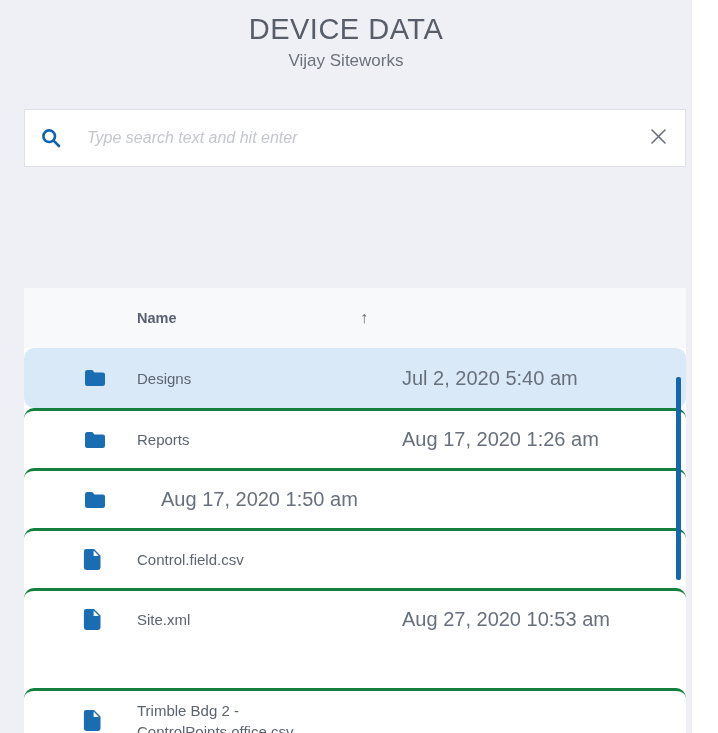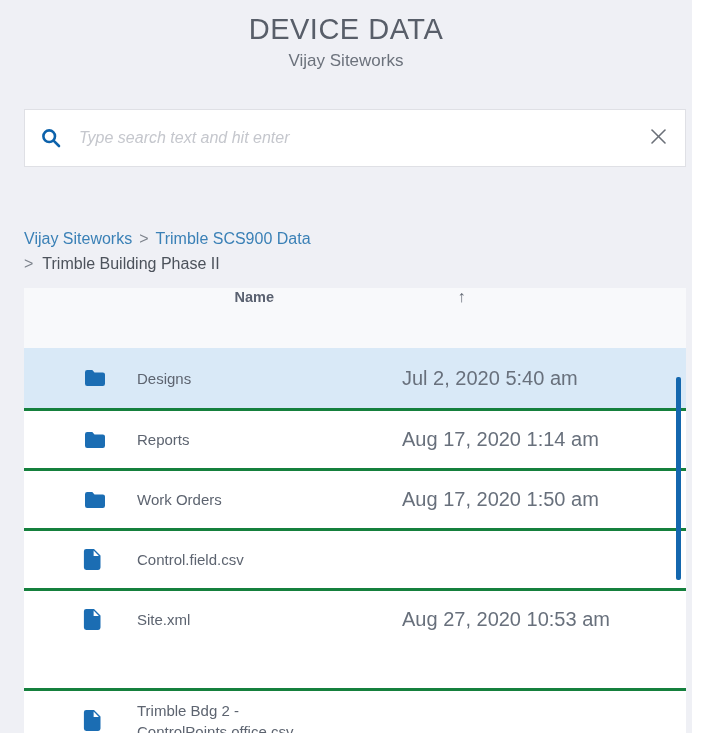--- a/index.html
+++ b/index.html
@@ -51,21 +51,21 @@
     display: flex;
     align-items: center;
     justify-content: center;
     flex: 0 0 auto;
   }
   .search-input {
     flex: 1;
     border: none;
     outline: none;
     background: transparent;
-    margin-left: 14px;
+    margin-left: 22px;
     font-size: 16px;
     color: #555b64;
     font-family: "Liberation Sans", sans-serif;
   }
   .search-input::placeholder {
     font-style: italic;
     color: #c5c7cd;
     opacity: 1;
   }
   .search-clear {
@@ -114,21 +114,20 @@
     background: #ffffff;
   }
   .thead {
     height: 60px;
     background: #f8f9fb;
     display: flex;
     align-items: center;
     font-size: 14.5px;
     font-weight: bold;
     color: #5a6170;
-    flex-direction: column;
   }
   .thead .h-spacer { width: 113px; flex: 0 0 auto; }
   .h-name {
     width: 241px;
     box-sizing: border-box;
     padding-right: 10px;
     display: flex;
     align-items: center;
     justify-content: space-between;
     cursor: pointer;
@@ -144,20 +143,21 @@
     padding-left: 24px;
     cursor: pointer;
   }
   .tbody .trow {
     height: 60px;
     box-sizing: border-box;
     display: flex;
     align-items: center;
     background: #ffffff;
     cursor: pointer;
+    border-radius: 10px;
   }
   .tbody .trow + .trow { border-top: 3px solid #15803d; }
   .tbody .trow:last-child { height: 62px; margin-top: 40px; }
   .tbody .trow.selected { background: #d9e9f7; }
   .cell-icon {
     width: 113px;
     flex: 0 0 auto;
     box-sizing: border-box;
     padding-left: 59px;
     display: flex;
@@ -210,28 +210,20 @@
     <button class="search-clear">
       <span>
         <svg width="17" height="17" viewBox="0 0 17 17" stroke="#6b7078" stroke-width="1.6" stroke-linecap="round">
           <line x1="2" y1="2" x2="15" y2="15"></line>
           <line x1="15" y1="2" x2="2" y2="15"></line>
         </svg>
       </span>
     </button>
   </div>
 
-  <div class="breadcrumb">
-    <div>
-      <a style="color: rgb(58, 128, 182);">Vijay Siteworks</a><span class="crumb-sep">&gt;</span><a style="color: rgb(58, 128, 182);">Trimble SCS900 Data</a>
-    </div>
-    <div>
-      <span class="crumb-sep lead">&gt;</span><span class="crumb-current">Trimble Building Phase II</span>
-    </div>
-  </div>
 
   <div class="file-table">
     <div class="thead">
       <div class="h-spacer"></div>
       <div class="h-name">
         <span>Name</span>
         <span class="sort-arrow">↑</span>
       </div>
     </div>
     <div class="tbody">
@@ -244,29 +236,28 @@
           <div class="cell-name">Designs</div>
           <div class="cell-date">Jul 2, 2020 5:40 am</div>
         </div>
         <div class="trow">
           <div class="cell-icon">
             <svg width="24" height="20" viewBox="0 0 24 20">
               <path fill="#1b6db3" d="M2 4.2 A2.2 2.2 0 0 1 4.2 2 H9.3 L11.5 4.4 H19.8 A2.2 2.2 0 0 1 22 6.6 V15.8 A2.2 2.2 0 0 1 19.8 18 H4.2 A2.2 2.2 0 0 1 2 15.8 Z"></path>
             </svg>
           </div>
           <div class="cell-name">Reports</div>
-          <div class="cell-date">Aug 17, 2020 1:14 am</div>
+          <div class="cell-date">Aug 17, 2020 1:26 am</div>
         </div>
         <div class="trow">
           <div class="cell-icon">
             <svg width="24" height="20" viewBox="0 0 24 20">
               <path fill="#1b6db3" d="M2 4.2 A2.2 2.2 0 0 1 4.2 2 H9.3 L11.5 4.4 H19.8 A2.2 2.2 0 0 1 22 6.6 V15.8 A2.2 2.2 0 0 1 19.8 18 H4.2 A2.2 2.2 0 0 1 2 15.8 Z"></path>
             </svg>
           </div>
-          <div class="cell-name">Work Orders</div>
           <div class="cell-date">Aug 17, 2020 1:50 am</div>
         </div>
         <div class="trow">
           <div class="cell-icon">
             <svg width="19" height="23" viewBox="0 0 19 23">
               <path fill="#1b6db3" d="M3.2 1 H11 L17.5 7.5 V19.6 A2.3 2.3 0 0 1 15.2 21.9 H3.2 A2.3 2.3 0 0 1 .9 19.6 V3.3 A2.3 2.3 0 0 1 3.2 1 Z"></path>
               <path fill="#ffffff" d="M10.6 2.6 L15.9 7.9 L10.6 7.9 Z"></path>
             </svg>
           </div>
           <div class="cell-name">Control.field.csv</div>

